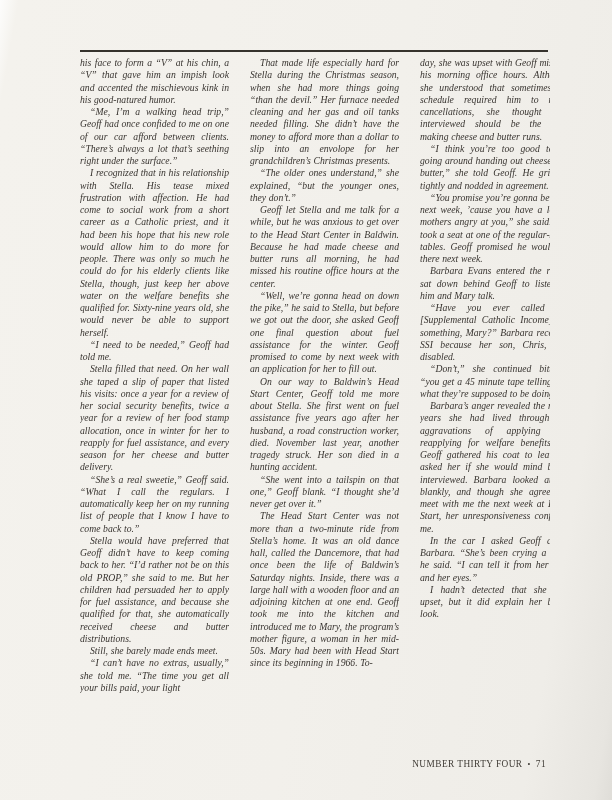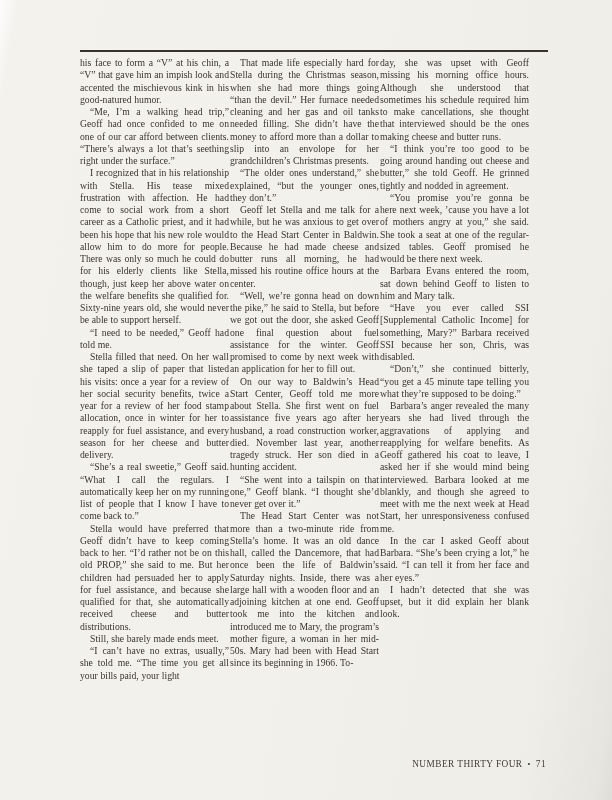--- a/index.html
+++ b/index.html
@@ -31,22 +31,23 @@
     height: 1.5px;
     background: #36332d;
   }
   .columns {
     position: absolute;
     left: 80px;
     top: 57px;
     width: 470px;
     height: 692px;
     display: flex;
-    gap: 1px;
+    gap: 21px;
     overflow: hidden;
+    font-style: italic;
   }
   .col {
     width: 149px;
     flex: 0 0 149px;
     overflow: hidden;
     hyphens: auto;
     -webkit-hyphens: auto;
   }
   .col p {
     margin: 0;

